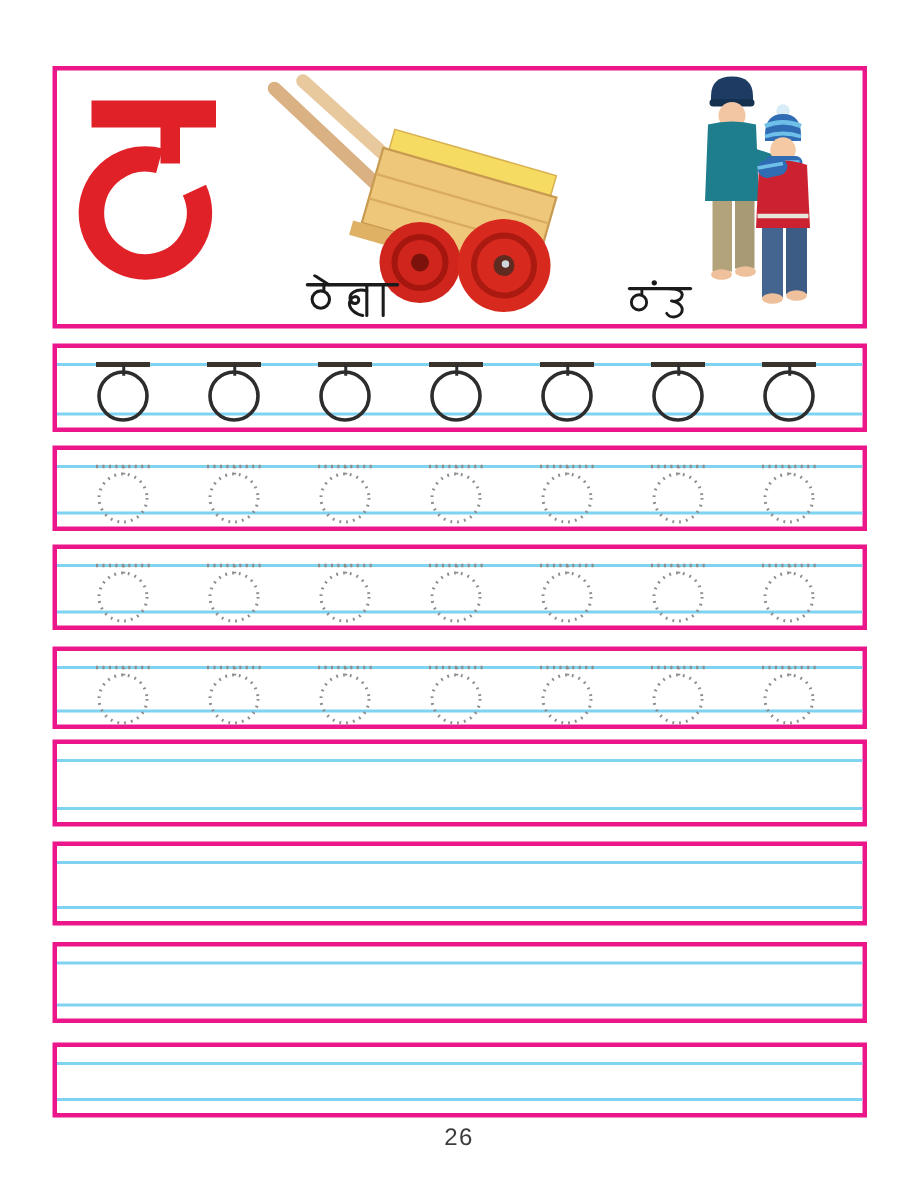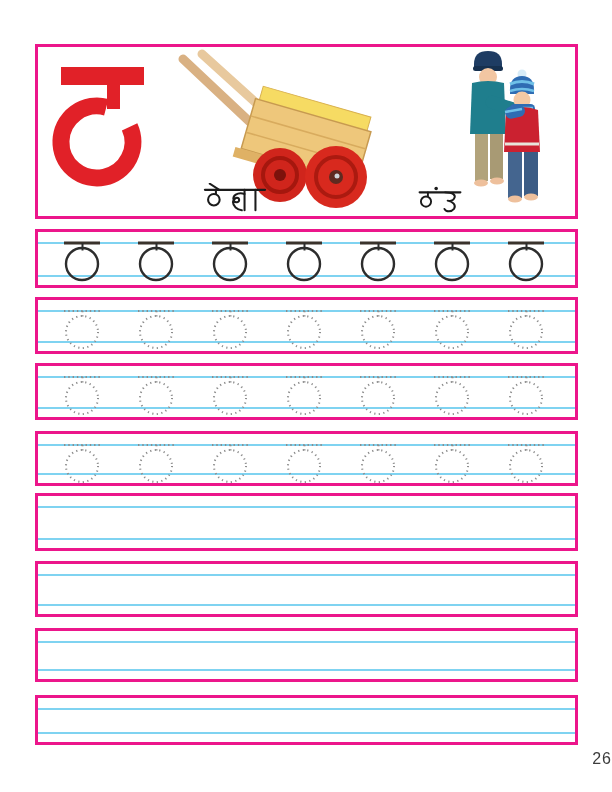--- a/index.html
+++ b/index.html
@@ -49,21 +49,21 @@
   .trace-letter{position:absolute;top:8px;width:48px;height:42px;z-index:2;}
   .trace-letter svg{display:block;}
   .trace-letter .t-bar{stroke:var(--bar);stroke-width:3.2;}
   .trace-letter .t-stem{stroke:var(--ink);stroke-width:2;}
   .trace-letter .t-ring{stroke:var(--ink);stroke-width:2.4;fill:none;}
   .trace-letter.dotted .t-bar{stroke:var(--dot);stroke-width:2.2;stroke-dasharray:1.4 2.9;}
   .trace-letter.dotted .t-stem{stroke:var(--dot);stroke-width:2;stroke-dasharray:1.2 3;}
   .trace-letter.dotted .t-ring{stroke:var(--dot);stroke-width:2;stroke-dasharray:1.2 3.4;}
   
   .page-number{
-    position:absolute;left:0;right:0;top:750px;text-align:right;
+    position:absolute;left:0;right:0;top:750px;text-align:center;
     font-size:16px;color:#3c3c3c;letter-spacing:1px;
   }
   .wl{stroke:var(--label);stroke-width:3;fill:none;stroke-linecap:round;stroke-linejoin:round;}
   .wl-head{stroke-width:3.4;}
 </style>
 </head>
 <body>
 
 <div class="page">
 

